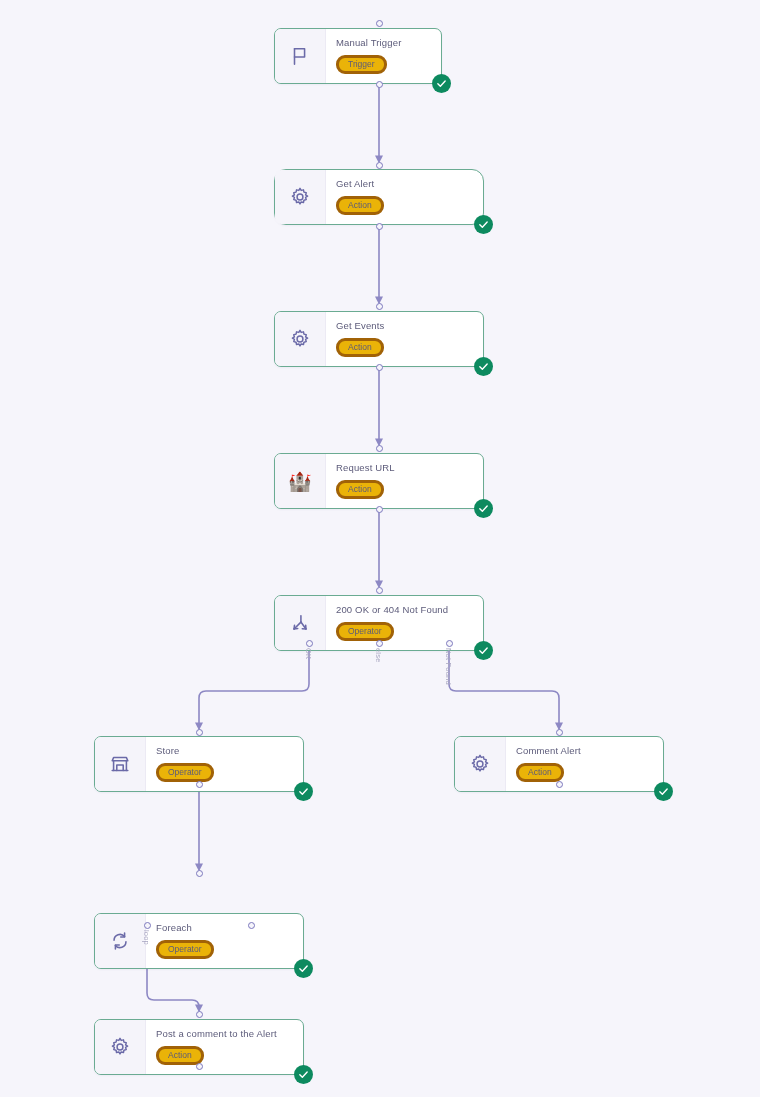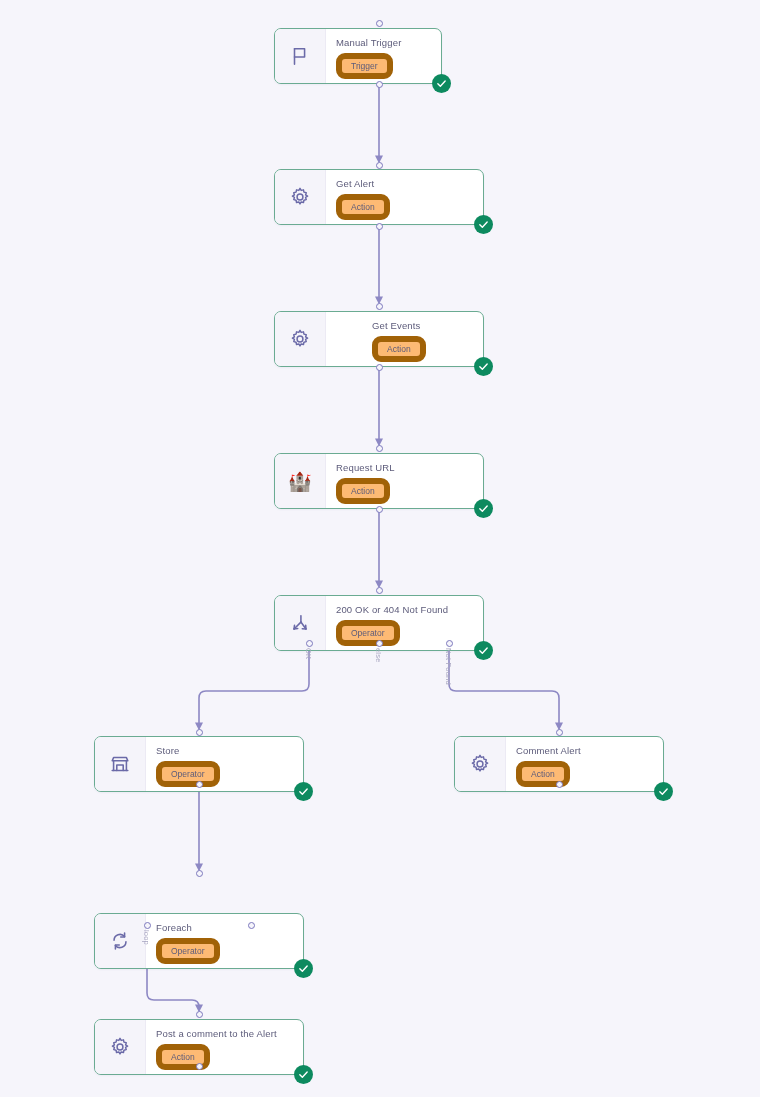--- a/index.html
+++ b/index.html
@@ -67,24 +67,24 @@
     letter-spacing: 0.15px;
     white-space: nowrap;
     overflow: hidden;
     text-overflow: ellipsis;
     margin-bottom: 5px;
   }
   .node-tag {
     display: inline-block;
     font-size: 8.5px;
     color: #5c5b7a;
-    border: 6px solid #a16207;
+    border: 3px solid #a16207;
     border-radius: 9px;
     padding: 2.5px 9px 2.5px 9px;
-    background: #fdba74;
+    background: #eab308;
     line-height: 1;
   }
 
   
   .status-badge {
     position: absolute;
     width: 19px;
     height: 19px;
     border-radius: 50%;
     background: #0d8a5f;
@@ -163,39 +163,39 @@
       <div class="node-title">Manual Trigger</div>
       <div class="node-tag">Trigger</div>
     </div>
     <div class="status-badge">
       <svg width="11" height="11" viewBox="0 0 24 24" fill="none" stroke="#ffffff" stroke-width="3" stroke-linecap="round" stroke-linejoin="round">
         <path d="M4 12.5 L9.5 18 L20 6.5"></path>
       </svg>
     </div>
   </div>
 
-  <div class="node" style="left:274px; top:169px; width:210px;">
+  <div class="node" style="left:274px; top:169px; width:210px;border-radius:12px;">
     <div class="node-icon">
       <svg width="22" height="22" viewBox="0 0 24 24" fill="none" stroke="#6b6aa8" stroke-width="1.6" stroke-linecap="round" stroke-linejoin="round">
         <circle cx="12" cy="12" r="3.2"></circle>
         <path d="M12 2.6 l1.3 2.2 2.5-.6 .5 2.5 2.5 .6 -.7 2.5 2.2 1.3 -2.2 1.3 .7 2.5 -2.5 .6 -.5 2.5 -2.5-.6 -1.3 2.2 -1.3-2.2 -2.5 .6 -.5-2.5 -2.5-.6 .7-2.5 -2.2-1.3 2.2-1.3 -.7-2.5 2.5-.6 .5-2.5 2.5 .6 z"></path>
       </svg>
     </div>
     <div class="node-body">
       <div class="node-title">Get Alert</div>
       <div class="node-tag">Action</div>
     </div>
     <div class="status-badge">
       <svg width="11" height="11" viewBox="0 0 24 24" fill="none" stroke="#ffffff" stroke-width="3" stroke-linecap="round" stroke-linejoin="round">
         <path d="M4 12.5 L9.5 18 L20 6.5"></path>
       </svg>
     </div>
   </div>
 
-  <div class="node" style="left:274px; top:311px; width:210px;gap:36px;">
+  <div class="node" style="left:274px; top:311px; width:210px;">
     <div class="node-icon">
       <svg width="22" height="22" viewBox="0 0 24 24" fill="none" stroke="#6b6aa8" stroke-width="1.6" stroke-linecap="round" stroke-linejoin="round">
         <circle cx="12" cy="12" r="3.2"></circle>
         <path d="M12 2.6 l1.3 2.2 2.5-.6 .5 2.5 2.5 .6 -.7 2.5 2.2 1.3 -2.2 1.3 .7 2.5 -2.5 .6 -.5 2.5 -2.5-.6 -1.3 2.2 -1.3-2.2 -2.5 .6 -.5-2.5 -2.5-.6 .7-2.5 -2.2-1.3 2.2-1.3 -.7-2.5 2.5-.6 .5-2.5 2.5 .6 z"></path>
       </svg>
     </div>
     <div class="node-body">
       <div class="node-title">Get Events</div>
       <div class="node-tag">Action</div>
     </div>

